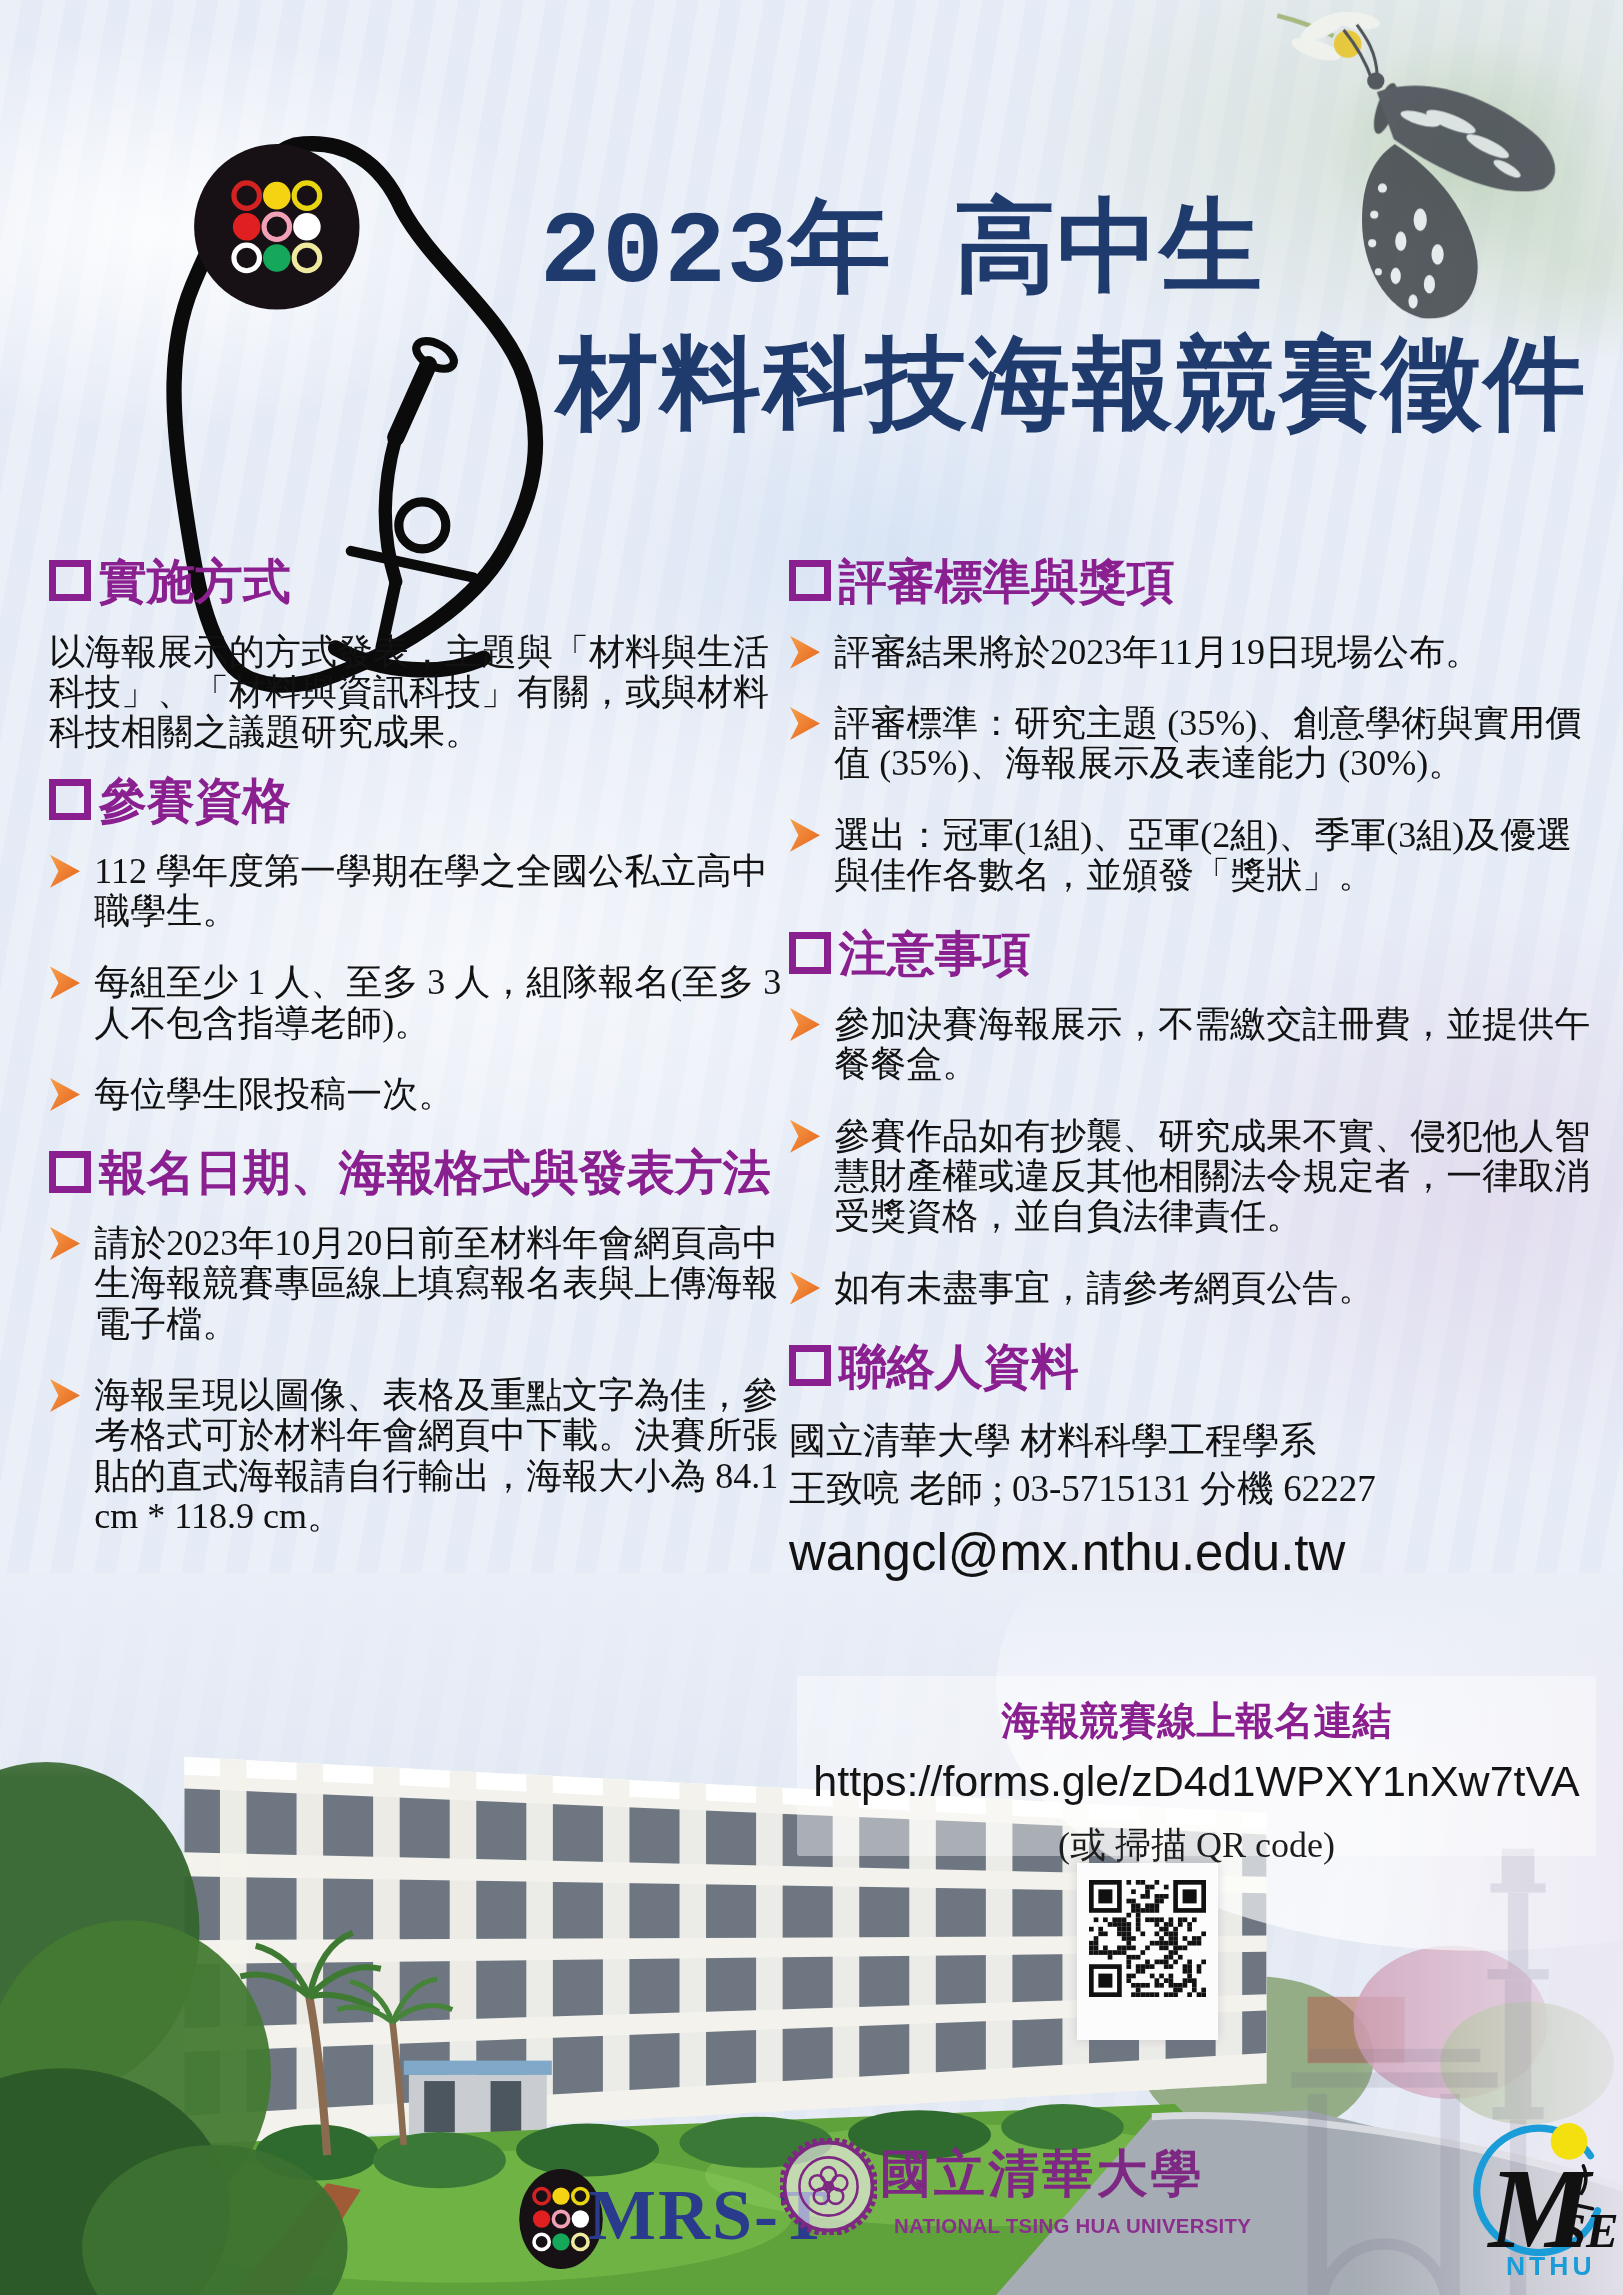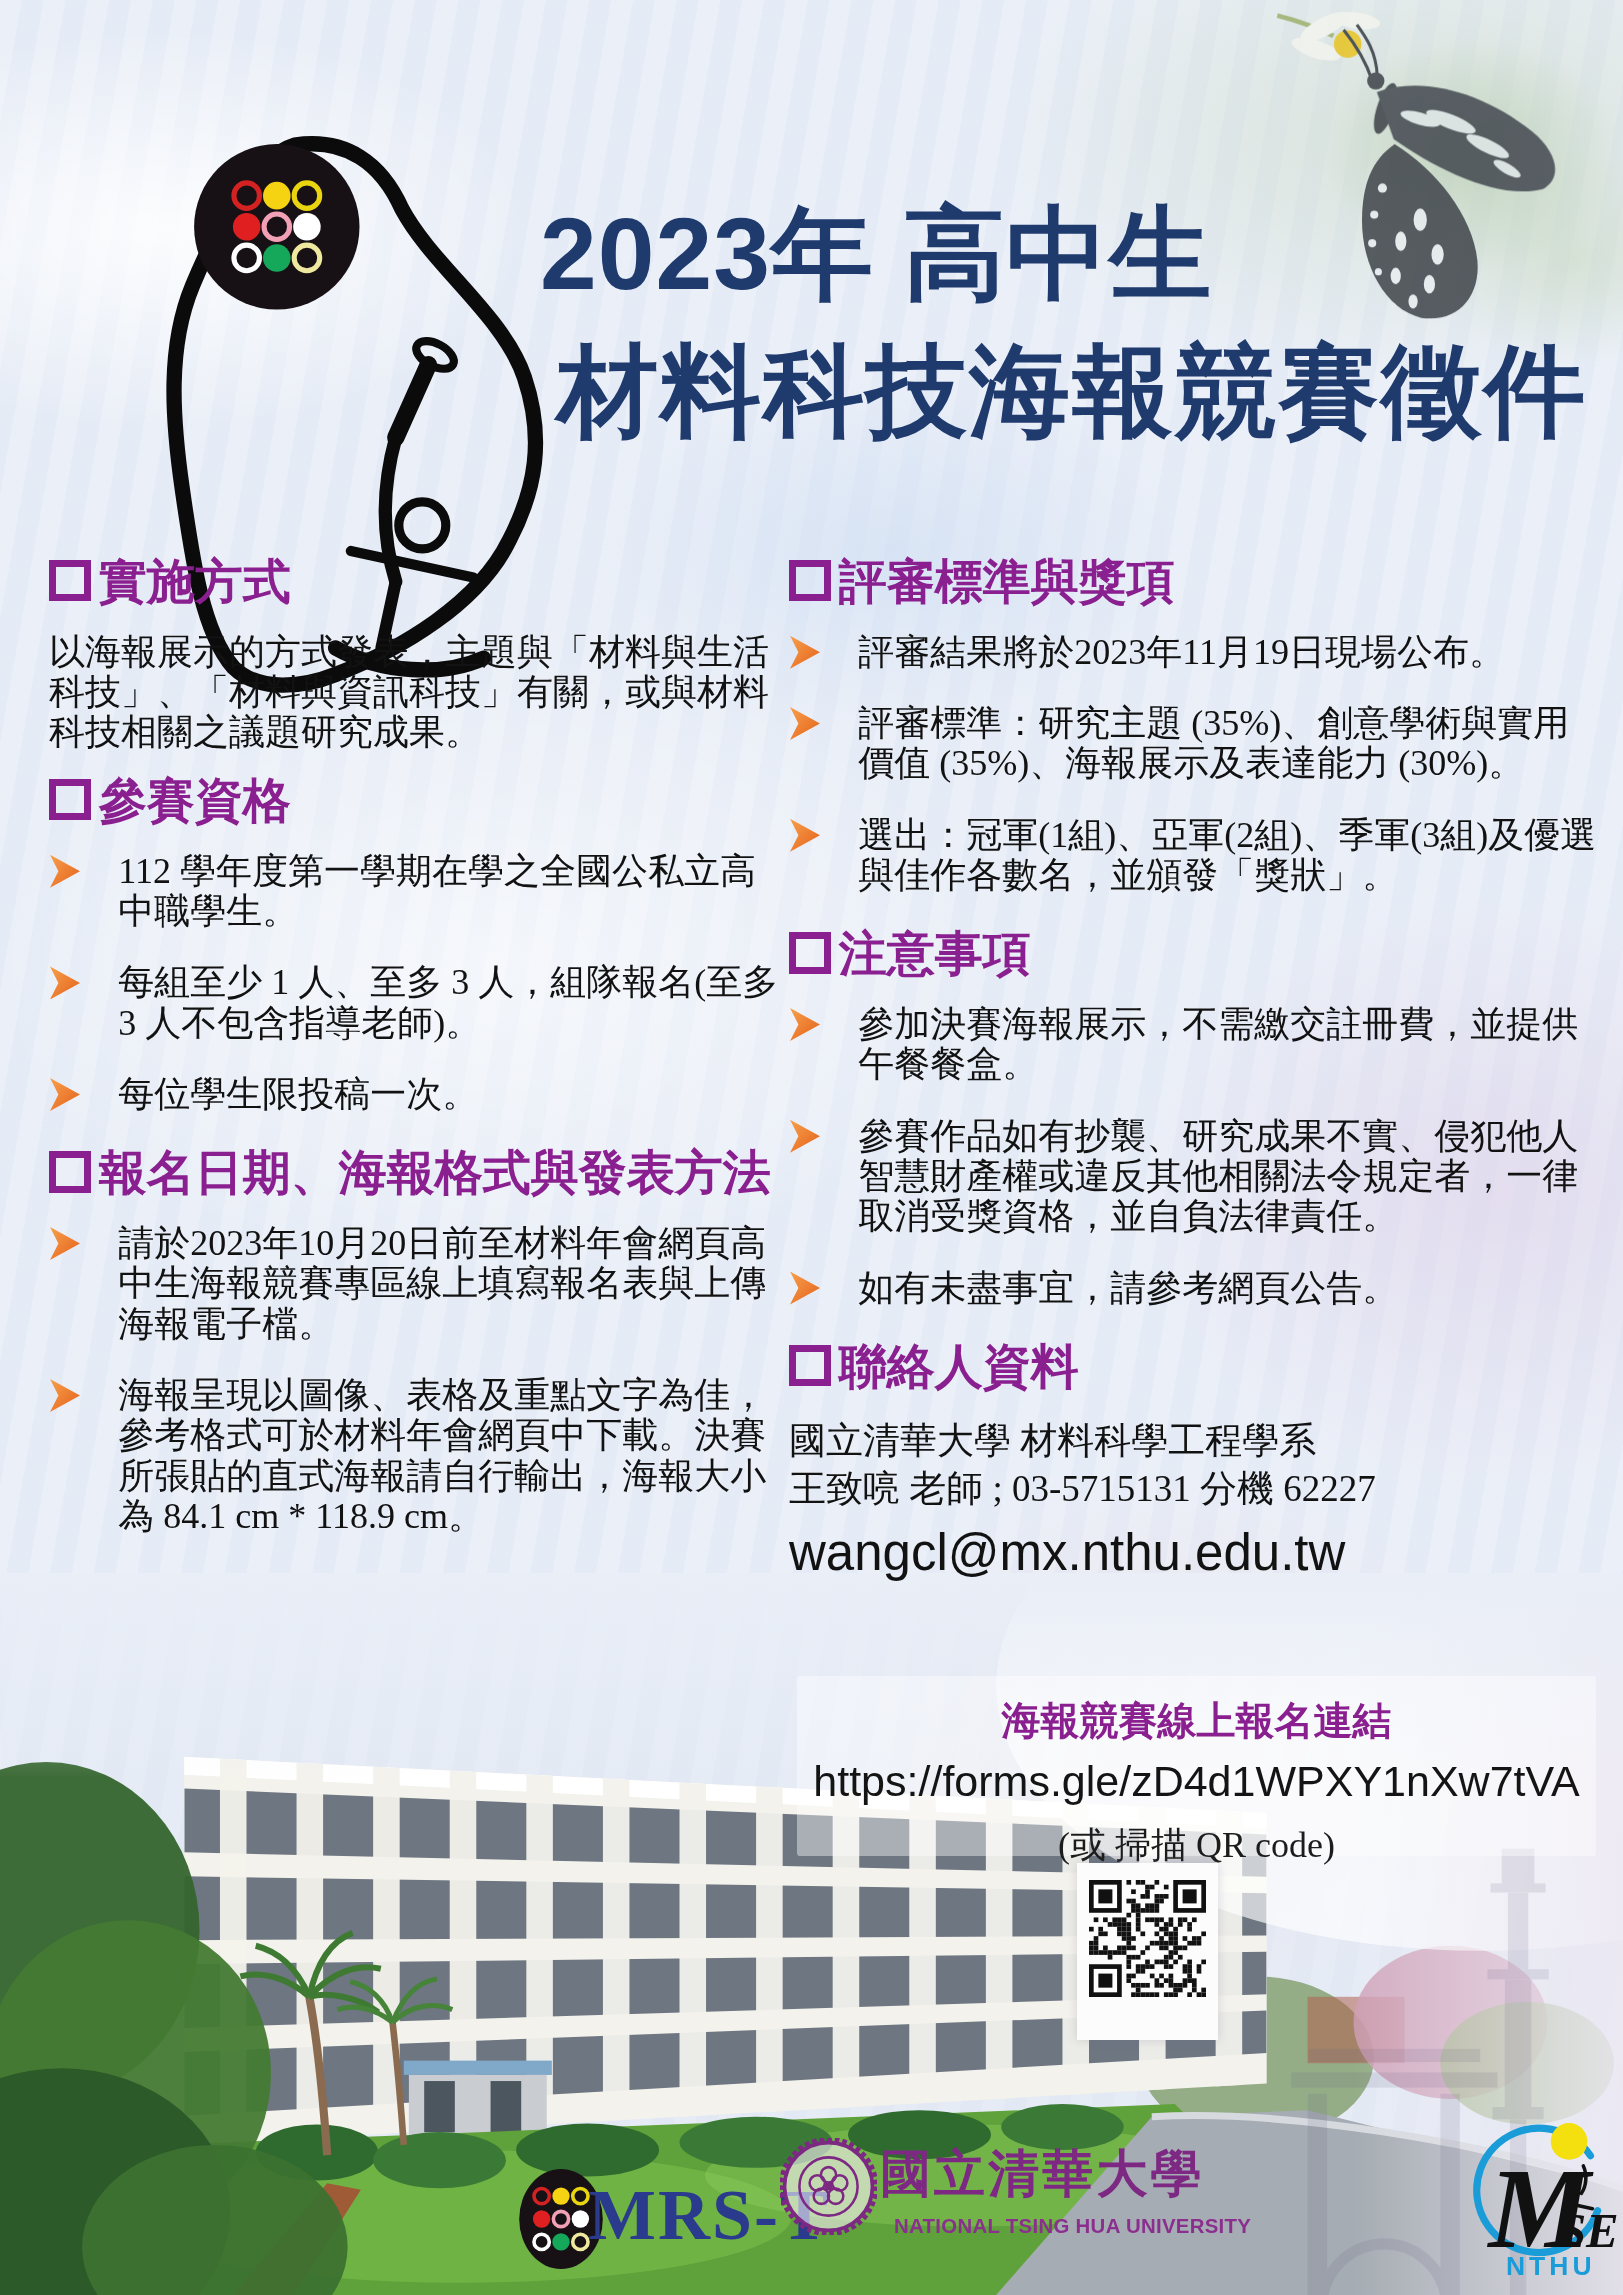--- a/index.html
+++ b/index.html
@@ -11,33 +11,33 @@
       radial-gradient(ellipse 562px 306px at 10% 10%, rgba(255,255,255,.85), rgba(255,255,255,0) 65%),
       radial-gradient(ellipse 664px 383px at 88% 6%,  rgba(198,214,188,.50), rgba(198,214,188,0) 65%),
       radial-gradient(ellipse 562px 460px at 92% 52%, rgba(221,206,231,.55), rgba(221,206,231,0) 65%),
       radial-gradient(ellipse 511px 409px at 72% 76%, rgba(238,216,224,.50), rgba(238,216,224,0) 65%),
       radial-gradient(ellipse 766px 485px at 30% 42%, rgba(255,255,255,.55), rgba(255,255,255,0) 65%),
       radial-gradient(ellipse 460px 281px  at 55% 24%, rgba(205,221,243,.60), rgba(205,221,243,0) 65%),
       repeating-linear-gradient(100deg, rgba(255,255,255,.10) 0 21.5px, rgba(197,212,236,.10) 21.5px 43px);
   }
   .abs{position:absolute;}
   
-  .title{font-family:Liberation Sans, sans-serif;font-weight:800;color:#1f3a6d;line-height:1;white-space:nowrap;}
+  .title{font-family:Liberation Mono, monospace;font-weight:800;color:#1f3a6d;line-height:1;white-space:nowrap;}
   .title1{left:540px;top:203px;font-size:102px;letter-spacing:1px;}
   .title2{left:557px;top:341px;font-size:101px;letter-spacing:2px;}
   
   .col{line-height:1.1;}
   .col-left {left:49px;  top:554px; width:736px;}
   .col-right{left:789px;top:554px; width:812px;}
   .sec-h{display:flex;align-items:center;font-family:"Liberation Sans","DejaVu Sans",sans-serif;
          font-weight:700;font-size:48px;line-height:1.15;color:#8a1f90;margin:0 0 22.5px 0;white-space:nowrap;}
   .sec-h.mt{margin-top:20px;}
   .sqr{display:inline-block;width:27.6px;height:27.6px;border:7.7px solid #8a1f90;margin-right:8.2px;flex:0 0 auto;transform:translateY(-1px);}
   .body-p{font-size:36px;line-height:1.12;margin:0 0 20.4px 0;}
-  .bullet{display:flex;align-items:flex-start;margin:0 0 31px 0;gap:24px;}
+  .bullet{display:flex;align-items:flex-start;margin:0 0 31px 0;}
   .arr{flex:0 0 30px;width:27.6px;height:33px;margin:4.1px 14.3px 0 1px;
        background:linear-gradient(135deg,#f6a04a 0%,#ed7d31 55%,#dd6316 100%);
        clip-path:polygon(0 0,100% 50%,0 100%,28% 50%);}
   .btxt{font-size:36px;line-height:1.12;}
   .contact-p{font-size:37px;line-height:1.3;margin:0;}
   .contact-email{font-family:"Liberation Sans","DejaVu Sans",sans-serif;font-size:51px;margin-top:7.2px;}
   
   .panel{left:797px;top:1676px;width:799px;height:180px;background:rgba(255,255,255,.42);
          border-radius:3.1px;text-align:center;padding-top:18.4px;box-sizing:border-box;}
   .p-title{font-family:"Liberation Sans","DejaVu Sans",sans-serif;font-weight:700;font-size:39px;color:#8a1f90;margin:0 0 8.2px 0;}

